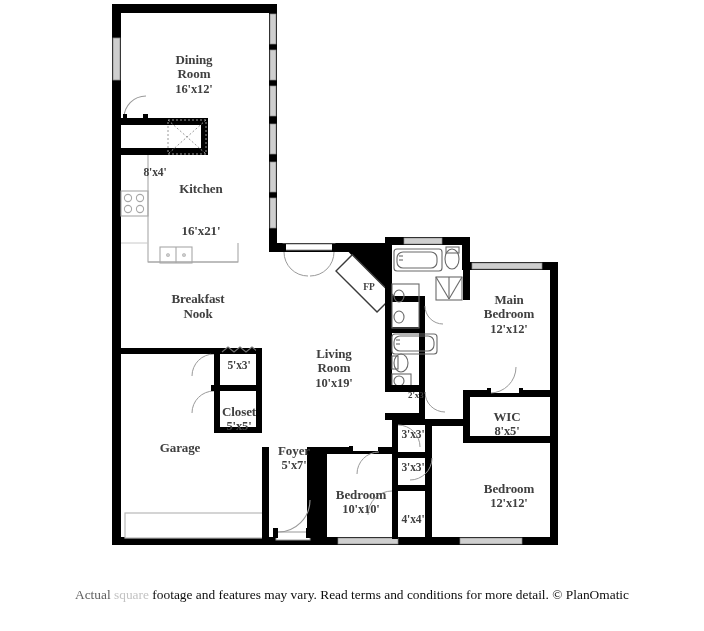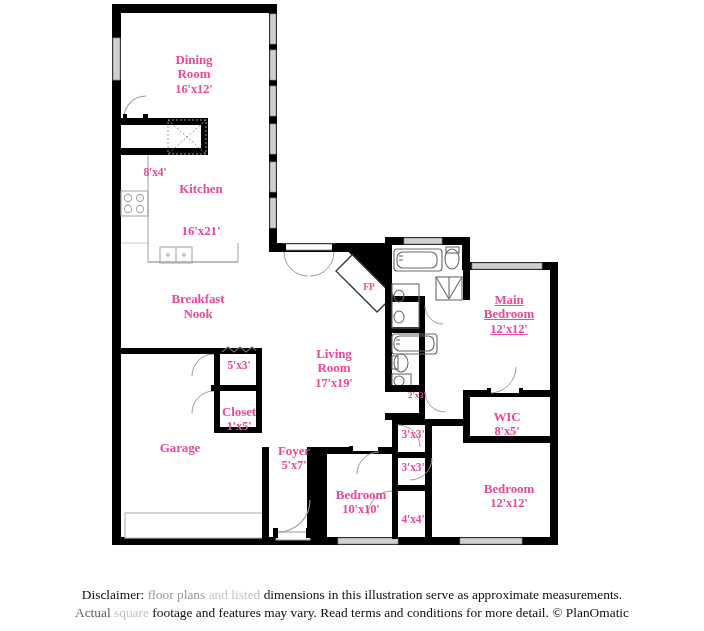--- a/index.html
+++ b/index.html
@@ -18,21 +18,21 @@
     position: absolute;
     left: 0; top: 0;
     width: 704px;
     height: 560px;
   }
   .label {
     position: absolute;
     text-align: center;
     font-family: "Liberation Serif", "DejaVu Serif", serif;
     font-weight: bold;
-    color: #ec4899;
+    color: #404040;
     line-height: 1.12;
     white-space: pre-line;
     pointer-events: none;
     letter-spacing: -0.1px;
   }
   .lbl-room { font-size: 13px; }
   .lbl-room .dim { font-size: 12.5px; display:block; }
   .lbl-small { font-size: 11.5px; }
   .lbl-tiny  { font-size: 9px; text-align: right; }
   .lbl-fp    { font-size: 9.5px; }
@@ -334,45 +334,45 @@
 <div class="label lbl-room" style="left:155px; top:182px; width:92px;">Kitchen</div>
 
 <div class="label lbl-room" style="left:155px; top:224px; width:92px;">16'x21'</div>
 
 <div class="label lbl-room" style="left:148px; top:292px; width:100px;">Breakfast
 Nook</div>
 
 <div class="label lbl-room" style="left:288px; top:332px; width:92px;">
   <span>Living
 Room</span>
-  <span class="dim">17'x19'</span>
+  <span class="dim">10'x19'</span>
 </div>
 
 <div class="label lbl-fp" style="left:356px; top:282px; width:26px;">FP</div>
 
 <div class="label lbl-small" style="left:218px; top:359px; width:42px;">5'x3'</div>
 
 <div class="label lbl-room" style="left:209px; top:390px; width:60px;">
   <span>Closet</span>
-  <span class="dim">1'x5'</span>
+  <span class="dim">5'x5'</span>
 </div>
 
 <div class="label lbl-room" style="left:141px; top:441px; width:78px;">Garage</div>
 
 <div class="label lbl-room" style="left:264px; top:429px; width:60px;">
   <span>Foyer</span>
   <span class="dim">5'x7'</span>
 </div>
 
 <div class="label lbl-room" style="left:326px; top:473px; width:70px;">
   <span>Bedroom</span>
   <span class="dim">10'x10'</span>
 </div>
 
-<div class="label lbl-room" style="left:466px; top:278px; width:86px;text-decoration:underline;">
+<div class="label lbl-room" style="left:466px; top:278px; width:86px;">
   <span>Main
 Bedroom</span>
   <span class="dim">12'x12'</span>
 </div>
 
 <div class="label lbl-room" style="left:470px; top:395px; width:74px;">
   <span>WIC</span>
   <span class="dim">8'x5'</span>
 </div>
 
@@ -384,18 +384,15 @@
 <div class="label lbl-tiny" style="left:392px; top:390px; width:34px;">2'x3'</div>
 
 <div class="label lbl-small" style="left:394px; top:428px; width:38px;">3'x3'</div>
 
 <div class="label lbl-small" style="left:394px; top:461px; width:38px;">3'x3'</div>
 
 <div class="label lbl-small" style="left:394px; top:513px; width:38px;">4'x4'</div>
 
 <div id="disclaimer">
   <div>
-    <span>Disclaimer: </span><span class="fade2">floor plans </span><span class="fade3">and listed</span><span> dimensions in this illustration serve as approximate measurements.</span>
-  </div>
-  <div>
     <span class="fade1">Actual </span><span class="fade3">square</span><span> footage and features may vary. Read terms and conditions for more detail. © PlanOmatic</span>
   </div>
 </div>
 
 </body></html>

